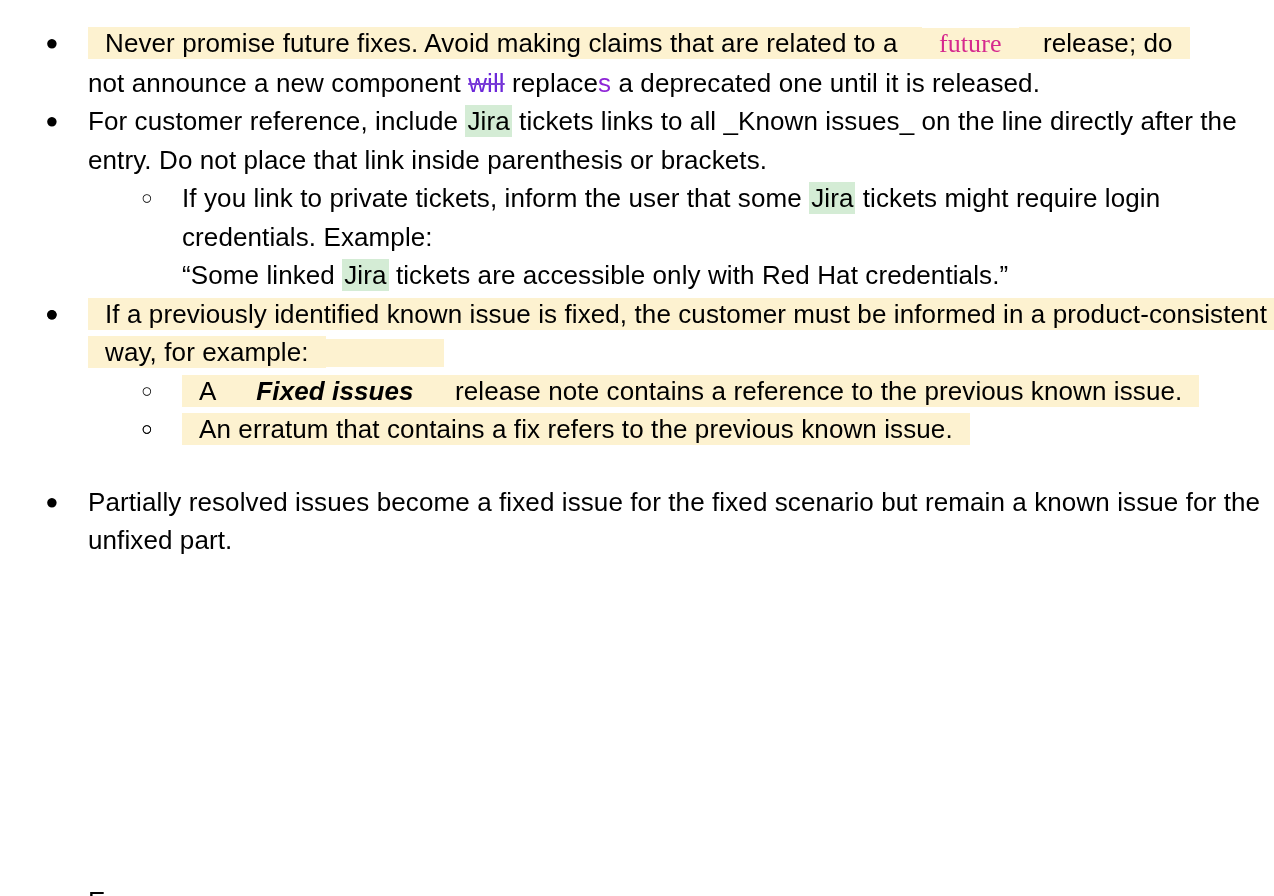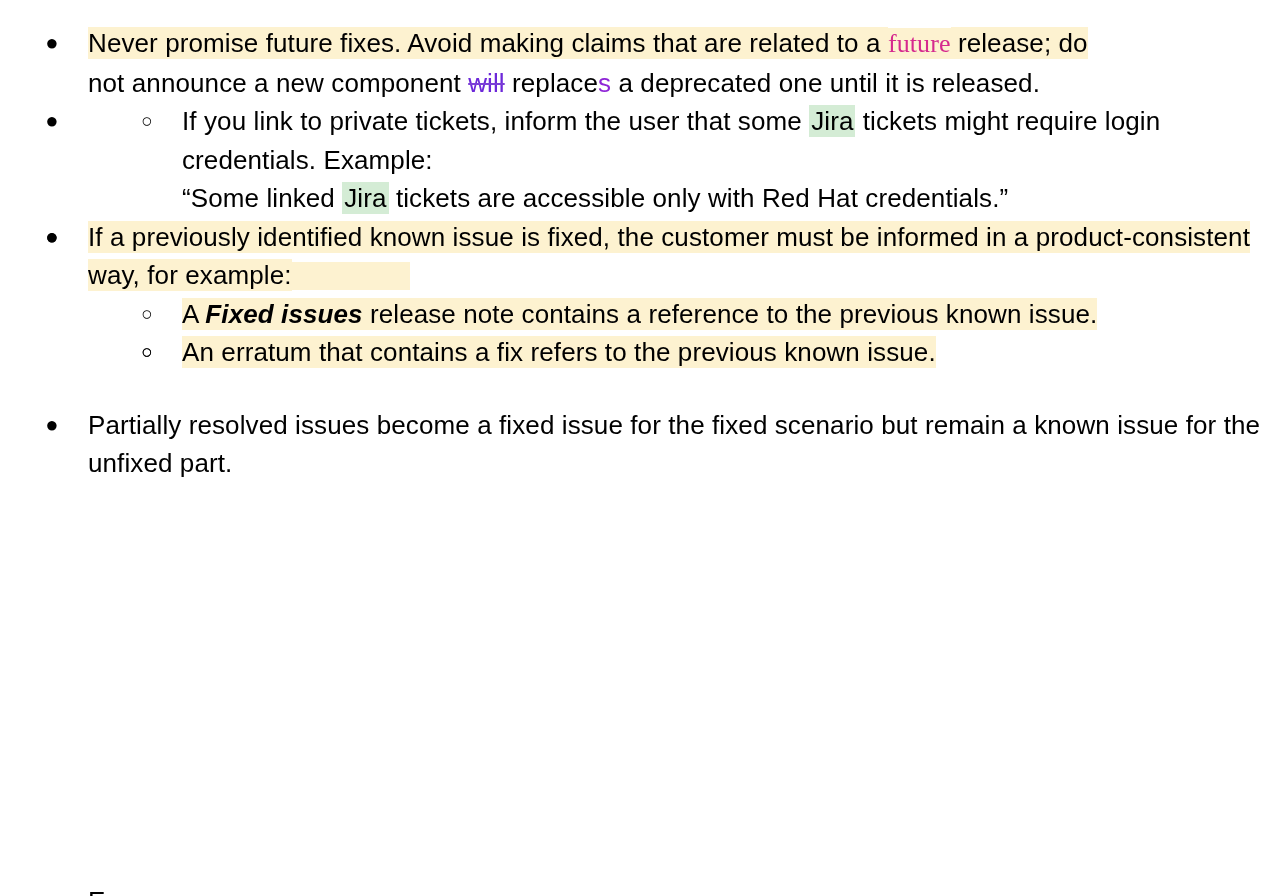--- a/index.html
+++ b/index.html
@@ -64,21 +64,21 @@
     font-size: 19px;
     line-height: 38.5px;
   }
   .txt {
     display: inline;
   }
   .hl-yellow {
     background: #fdf2d0;
     box-decoration-break: clone;
     -webkit-box-decoration-break: clone;
-    padding: 1px 0;
+    padding: 1px 17px;
   }
   .hl-green {
     background: #d4ecd5;
     padding: 1px 2px;
   }
   .pink {
     color: #d6298e;
     font-family: Liberation Serif, serif;
   }
   .purple {
@@ -135,20 +135,21 @@
 
   <ul class="level1">
 
     <li class="l1">
       <span class="bullet">●</span>
       <span class="txt"><span class="hl-yellow">Never promise future fixes. Avoid making claims that are related to a </span><span class="hl-yellow pink">future</span><span class="hl-yellow"> release; do</span><br><span>not announce a new component </span><span class="strike">will</span><span> replace</span><span class="purple">s</span><span> a deprecated one until it is released.</span></span>
     </li>
 
     <li class="l1">
       <span class="bullet">●</span>
+      <span class="txt"><span>For customer reference, include </span><span class="hl-green">Jira</span><span> tickets links to all _Known issues_ on the line directly after the entry. Do not place that link inside parenthesis or brackets.</span></span>
 
       <ul class="level2">
         <li class="l2">
           <span class="bullet2">○</span>
           <span class="txt"><span>If you link to private tickets, inform the user that some </span><span class="hl-green">Jira</span><span> tickets might require login credentials. Example:</span><br><span>“Some linked </span><span class="hl-green">Jira</span><span> tickets are accessible only with Red Hat credentials.”</span></span>
         </li>
         <li class="l2">
           <span class="bullet2">○</span>
         </li>
       </ul>

